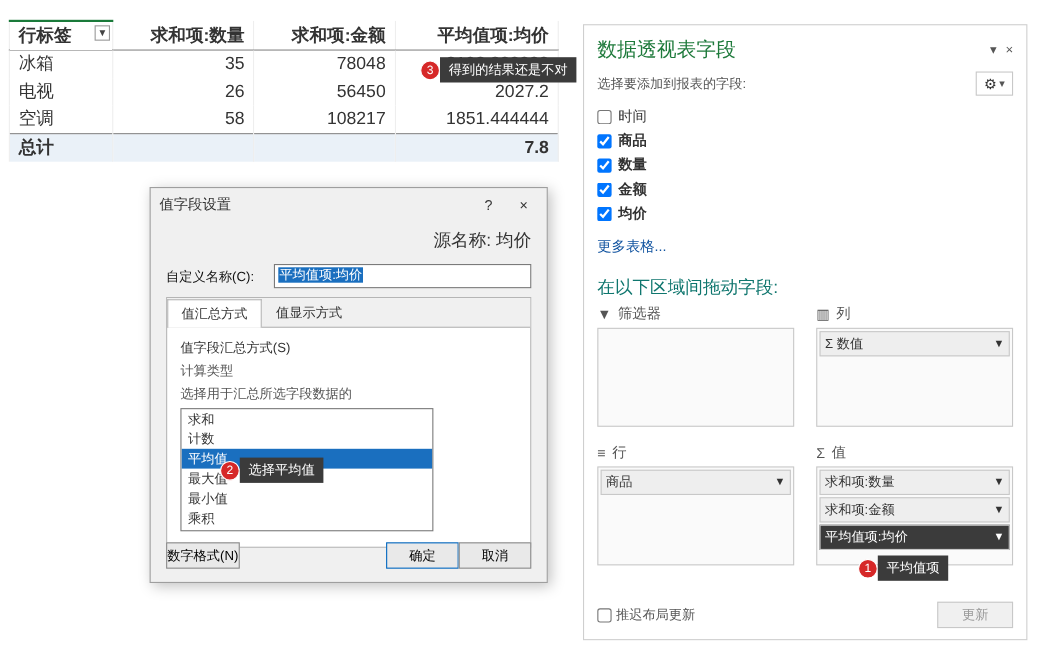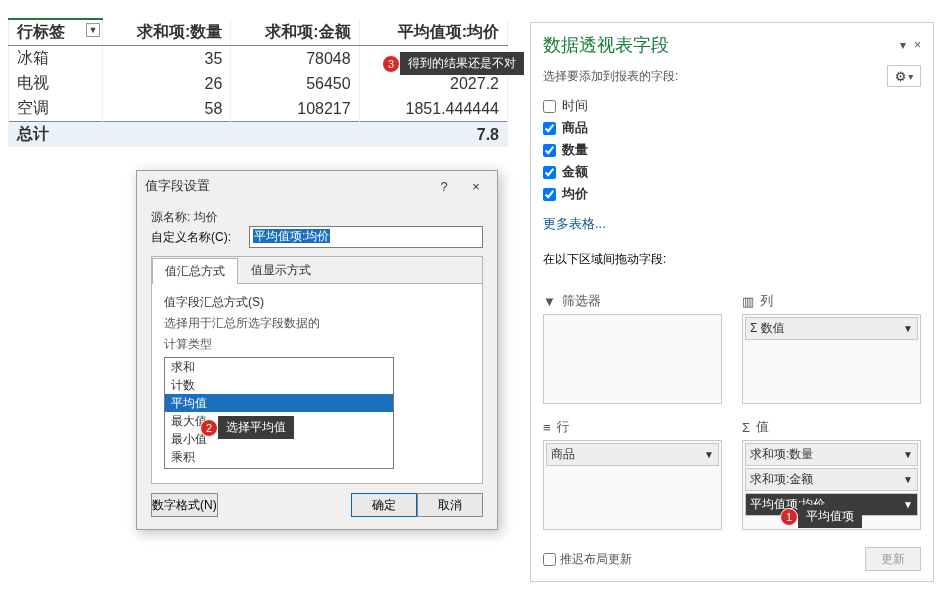--- a/index.html
+++ b/index.html
@@ -47,30 +47,30 @@
     .pane-hdr { display:flex; justify-content:space-between; align-items:center; margin-bottom:8px;}
     .pane-title { color:#1e7a3b; font-size:18px; }
     .pane-hdr .pctrls { display:flex; gap:8px; font-size:12px; color:#555;}
     .pane-sub { display:flex; justify-content:space-between; align-items:center; margin-bottom:8px;}
     .pane-sub span { font-size:12px; color:#555;}
     .gearbox { width:34px; height:22px; border:1px solid #c8c8c8; display:flex; align-items:center; justify-content:center;}
     .fieldlist { margin-bottom:10px;}
     .fieldlist label { display:flex; gap:6px; font-size:13px; padding:2px 0; align-items:center; cursor:default;}
     .fieldlist input { width:13px; height:13px;}
     .moretables { color:#1254a0; font-size:13px; margin-bottom:18px; cursor:default;}
-    .drag-caption { font-size:12px; color:#000000; margin-bottom:24px;}
+    .drag-caption { font-size:16px; color:#0f766e; margin-bottom:4px;}
     .areas { display:grid; grid-template-columns:1fr 1fr; grid-template-rows:auto auto; gap:14px 20px;}
     .area { }
     .area-title { font-size:13px; color:#555; display:flex; align-items:center; gap:6px; margin-bottom:4px;}
     .area-box { border:1px solid #c8c8c8; background:#fafafa; min-height:30px; padding:2px;}
     .area .chip { background:#eee; border:1px solid #c8c8c8; padding:2px 4px; font-size:12px; display:flex; justify-content:space-between; align-items:center; margin-bottom:2px;gap:24px;}
     .area .chip .dd { font-size:10px;}
     .pane-foot { position:absolute; bottom:10px; left:12px; right:12px; display:flex; justify-content:space-between; align-items:center;}
     .pane-foot label { font-size:12px; color:#555; display:flex; align-items:center; gap:4px;}
-    .pane-foot .btn { width:56px; height:24px; border:1px solid #c8c8c8; background:#f0f0f0; font-size:12px; color:#999;}
+    .pane-foot .btn { width:69px; height:24px; border:1px solid #c8c8c8; background:#f0f0f0; font-size:12px; color:#999;}
     
     
     .anno { position:absolute; display:flex; align-items:center; z-index:50;}
     .anno .num { width:18px; height:18px; border-radius:50%; background:#d62828; color:#fff; font-size:11px; display:flex; align-items:center; justify-content:center; border:1px solid #fff;}
     .anno .txt { background:#3b3b3b; color:#fff; font-size:12px; padding:3px 8px;}
     .a1 { left:780px; top:505px;}
     .a2 { left:200px; top:416px;}
     .a3 { left:382px; top:52px;}
     
     .icon { font-style:normal;}
@@ -122,34 +122,34 @@
 
 <div class="dialog">
   <div class="dlg-title">
     <span>值字段设置</span>
     <div class="ctrls">
       <span>?</span>
       <span>×</span>
     </div>
   </div>
   <div class="dlg-body">
-    <p style="font-size:12px; ">源名称:  均价</p>
+    <p style="font-size:16px; margin-bottom:10px;text-align:right;">源名称:  均价</p>
     <div class="lblrow">
       <label>自定义名称(C):</label>
       <div class="custom-input"><span class="sel">平均值项:均价</span></div>
     </div>
     <div class="tabset">
       <div class="tabhdr">
         <div class="tab active">值汇总方式</div>
         <div class="tab">值显示方式</div>
       </div>
       <div class="tabcontent">
         <p>值字段汇总方式(S)</p>
+        <p style="color:#555;">计算类型</p>
         <p style="color:#555;">选择用于汇总所选字段数据的</p>
-        <p style="color:#555;">计算类型</p>
         <div class="calcbox">
           <div class="opt">求和</div>
           <div class="opt">计数</div>
           <div class="opt selected">平均值</div>
           <div class="opt">最大值</div>
           <div class="opt">最小值</div>
           <div class="opt">乘积</div>
         </div>
       </div>
     </div>

